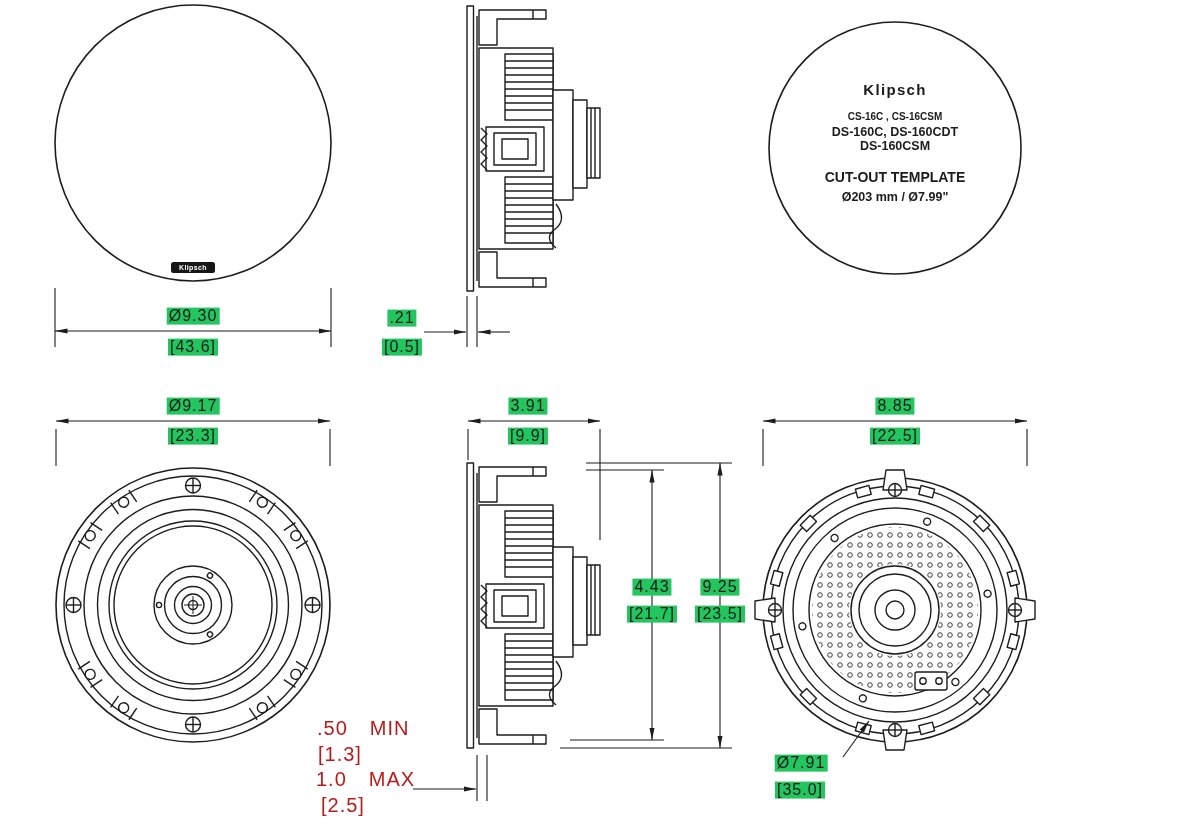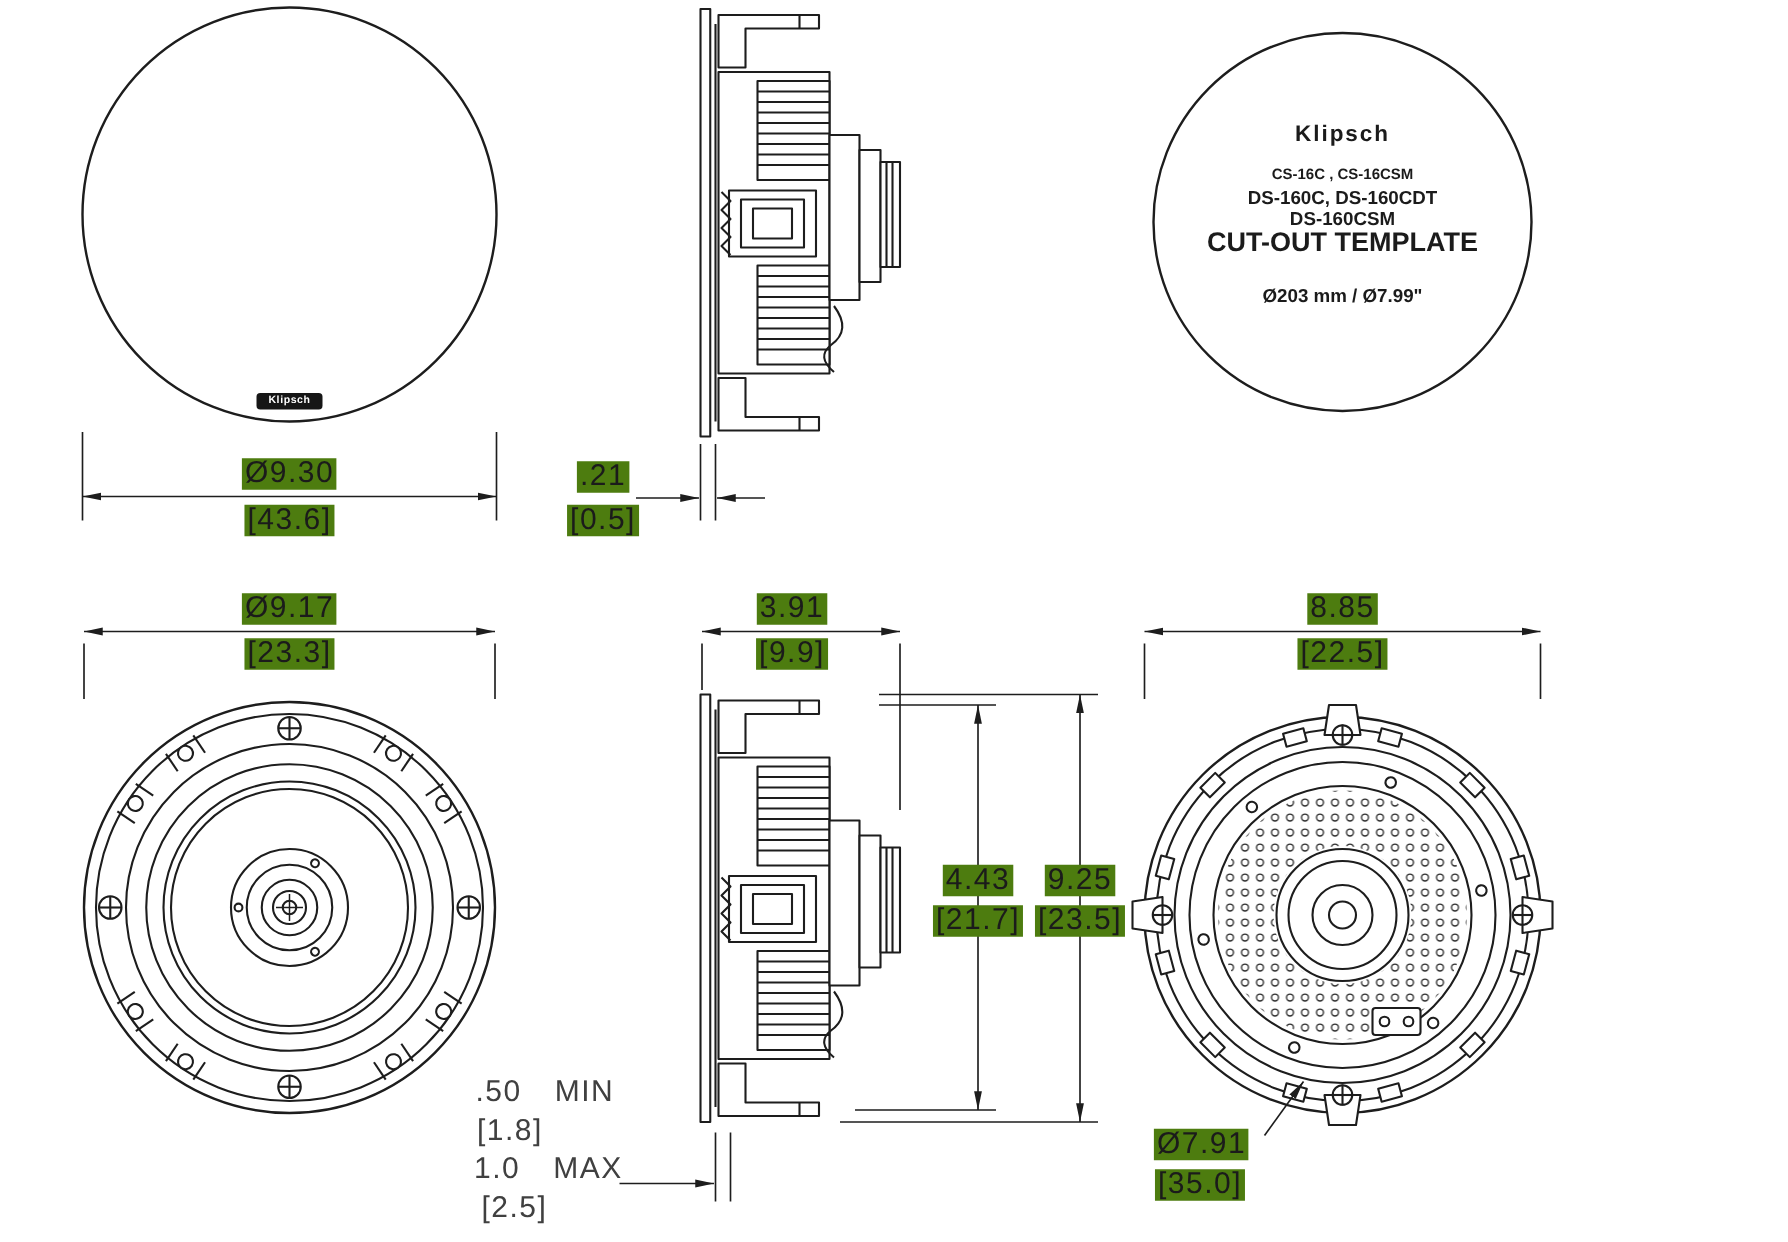--- a/index.html
+++ b/index.html
@@ -2,26 +2,26 @@
 <html><head>
 <meta charset="utf-8">
 <style>
   * { margin:0; padding:0; box-sizing:border-box; }
   html,body { width:1192px; height:828px; background:#ffffff; overflow:hidden; }
   body { position:relative; font-family:"Liberation Sans", sans-serif; }
   #stage { position:absolute; inset:0; }
   svg { position:absolute; left:0; top:0; }
   .dim {
     position:absolute; transform:translate(-50%,-50%);
-    font-size:20px; letter-spacing:1px; color:#1b1b1b;
-    background:#4d7c0f; padding:0 2px; white-space:nowrap; line-height:1.05;
+    font-size:16px; letter-spacing:1px; color:#1b1b1b;
+    background:#22c55e; padding:0 2px; white-space:nowrap; line-height:1.05;
   }
   .dimL {
     position:absolute; font-size:20px; letter-spacing:1px;
-    color:#404040; white-space:nowrap; line-height:1.05;
+    color:#b91c1c; white-space:nowrap; line-height:1.05;
   }
   .dimL .gap { display:inline-block; width:22px; }
   .tpl {
     position:absolute; left:765px; width:260px; text-align:center;
     color:#1b1b1b; font-weight:bold;
   }
   .badge-label {
     position:absolute; transform:translate(-50%,-50%);
     font-size:7px; font-weight:bold; color:#ffffff; letter-spacing:.4px;
   }
@@ -235,21 +235,21 @@
     </g>
   </g>
 </svg>
 
 <div class="badge-label" style="left:193px;top:267px">Klipsch</div>
 
 <div class="tpl" style="top:81px;font-size:15px;letter-spacing:1.3px">Klipsch</div>
 <div class="tpl" style="top:111px;font-size:10px">CS-16C , CS-16CSM</div>
 <div class="tpl" style="top:125px;font-size:12.5px">DS-160C, DS-160CDT</div>
 <div class="tpl" style="top:139px;font-size:12.5px">DS-160CSM</div>
-<div class="tpl" style="top:151px;font-size:18px">CUT-OUT TEMPLATE</div>
+<div class="tpl" style="top:169px;font-size:14px">CUT-OUT TEMPLATE</div>
 <div class="tpl" style="top:190px;font-size:12.5px">Ø203 mm / Ø7.99"</div>
 
 <div class="dim" style="left:193px;top:316px">Ø9.30</div>
 <div class="dim" style="left:193px;top:347px">[43.6]</div>
 
 <div class="dim" style="left:402px;top:318px">.21</div>
 <div class="dim" style="left:402px;top:347px">[0.5]</div>
 
 <div class="dim" style="left:193px;top:406px">Ø9.17</div>
 <div class="dim" style="left:193px;top:436px">[23.3]</div>
@@ -262,21 +262,21 @@
 
 <div class="dim" style="left:652px;top:587px">4.43</div>
 <div class="dim" style="left:652px;top:614px">[21.7]</div>
 
 <div class="dim" style="left:720px;top:587px">9.25</div>
 <div class="dim" style="left:720px;top:614px">[23.5]</div>
 
 <div class="dimL" style="left:317px;top:718px">
   <span>.50</span><span class="gap"></span><span>MIN</span>
 </div>
-<div class="dimL" style="left:318px;top:744px">[1.8]</div>
+<div class="dimL" style="left:318px;top:744px">[1.3]</div>
 <div class="dimL" style="left:316px;top:769px">
   <span>1.0</span><span class="gap"></span><span>MAX</span>
 </div>
 <div class="dimL" style="left:321px;top:795px">[2.5]</div>
 
 <div class="dim" style="left:801px;top:763px">Ø7.91</div>
 <div class="dim" style="left:800px;top:790px">[35.0]</div>
 
 </div>
 

